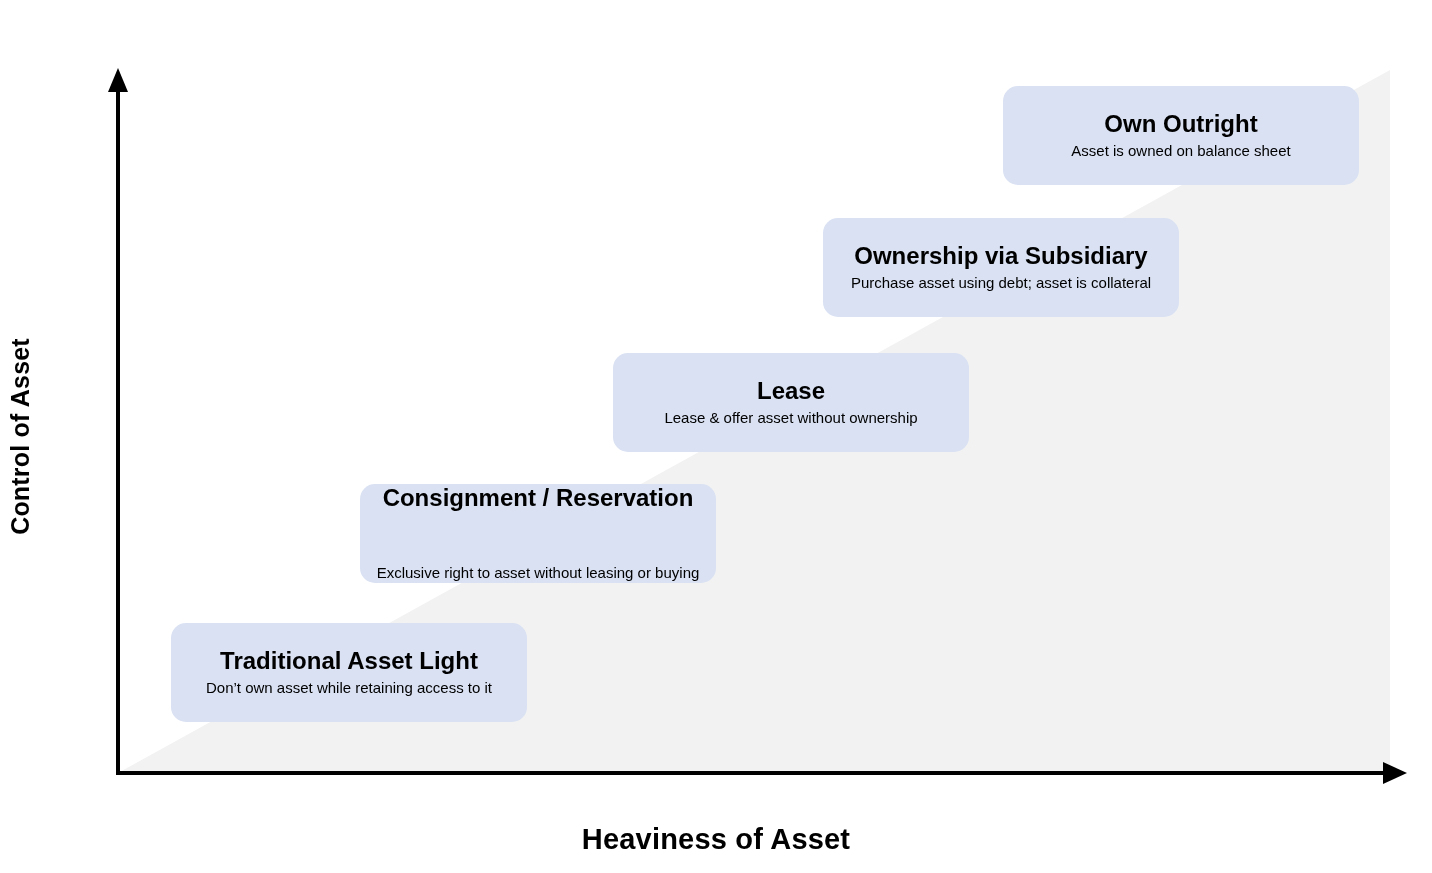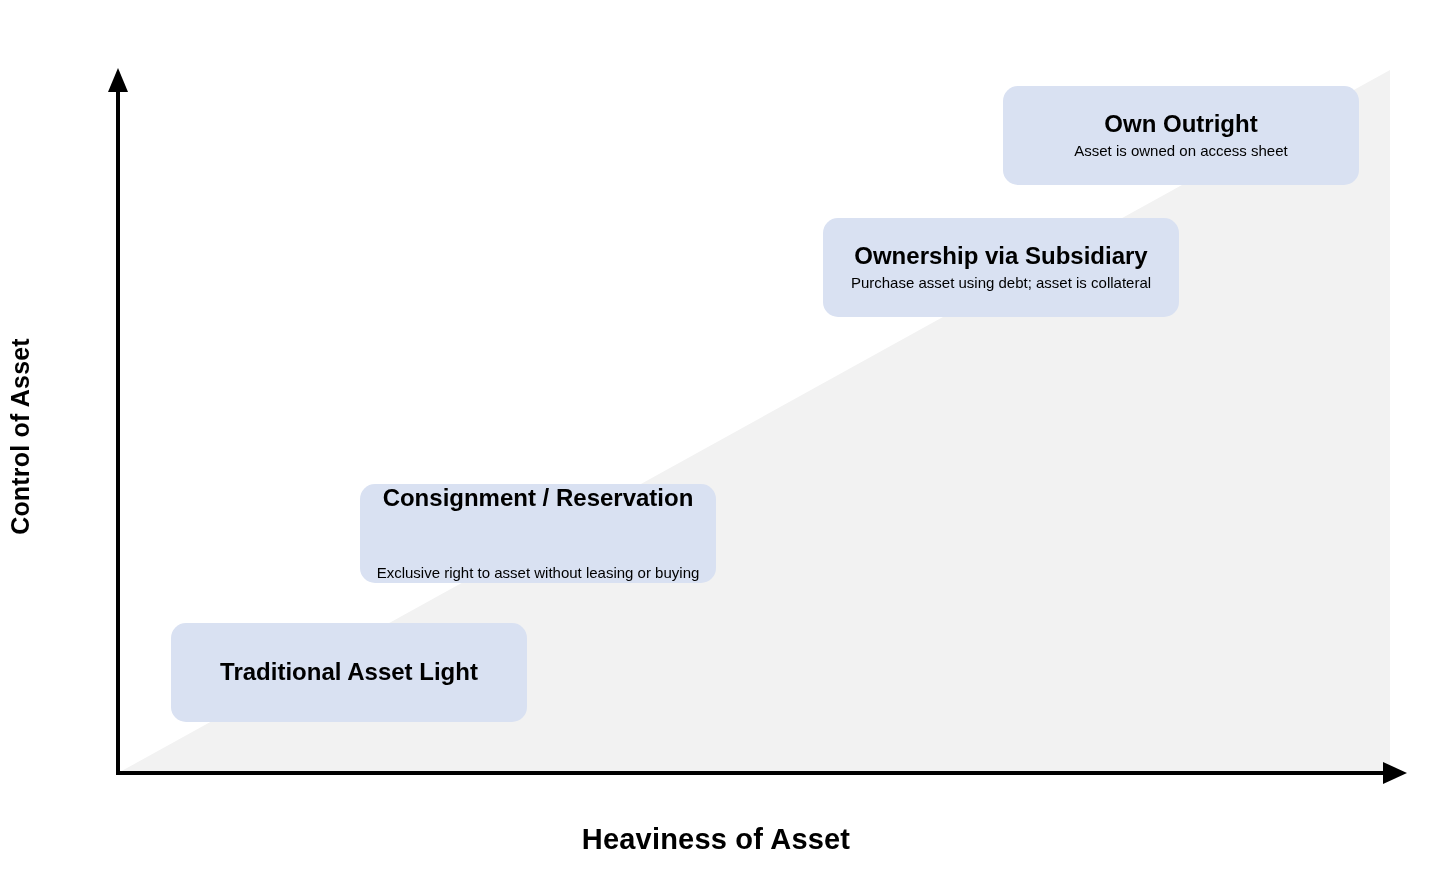--- a/index.html
+++ b/index.html
@@ -107,31 +107,36 @@
   <div id="y-axis-title" class="axis-title">
     <span class="rot">Control of Asset</span>
   </div>
 
   <div id="x-axis-title" class="axis-title">
     <span>Heaviness of Asset</span>
   </div>
 
   <div class="stage-box" style="left:171px; top:623px;">
     <div class="stage-title">Traditional Asset Light</div>
+    <div class="stage-sub">Don’t own asset while retaining access to it</div>
   </div>
 
   <div class="stage-box" style="left:360px; top:484px;gap:48px;">
     <div class="stage-title">Consignment / Reservation</div>
     <div class="stage-sub">Exclusive right to asset without leasing or buying</div>
   </div>
 
+  <div class="stage-box" style="left:613px; top:353px;">
+    <div class="stage-title">Lease</div>
+    <div class="stage-sub">Lease &amp; offer asset without ownership</div>
+  </div>
 
   <div class="stage-box" style="left:823px; top:218px;">
     <div class="stage-title">Ownership via Subsidiary</div>
     <div class="stage-sub">Purchase asset using debt; asset is collateral</div>
   </div>
 
   <div class="stage-box" style="left:1003px; top:86px;">
     <div class="stage-title">Own Outright</div>
-    <div class="stage-sub">Asset is owned on access sheet</div>
+    <div class="stage-sub">Asset is owned on balance sheet</div>
   </div>
 
 </div>
 
 </body></html>

